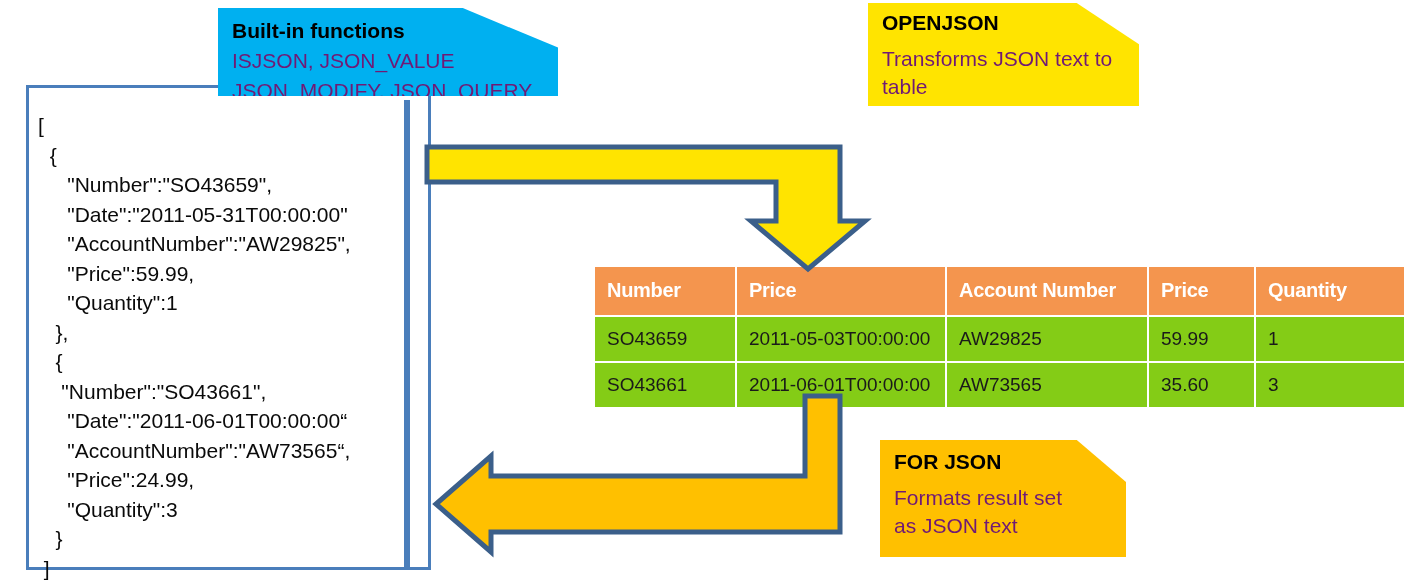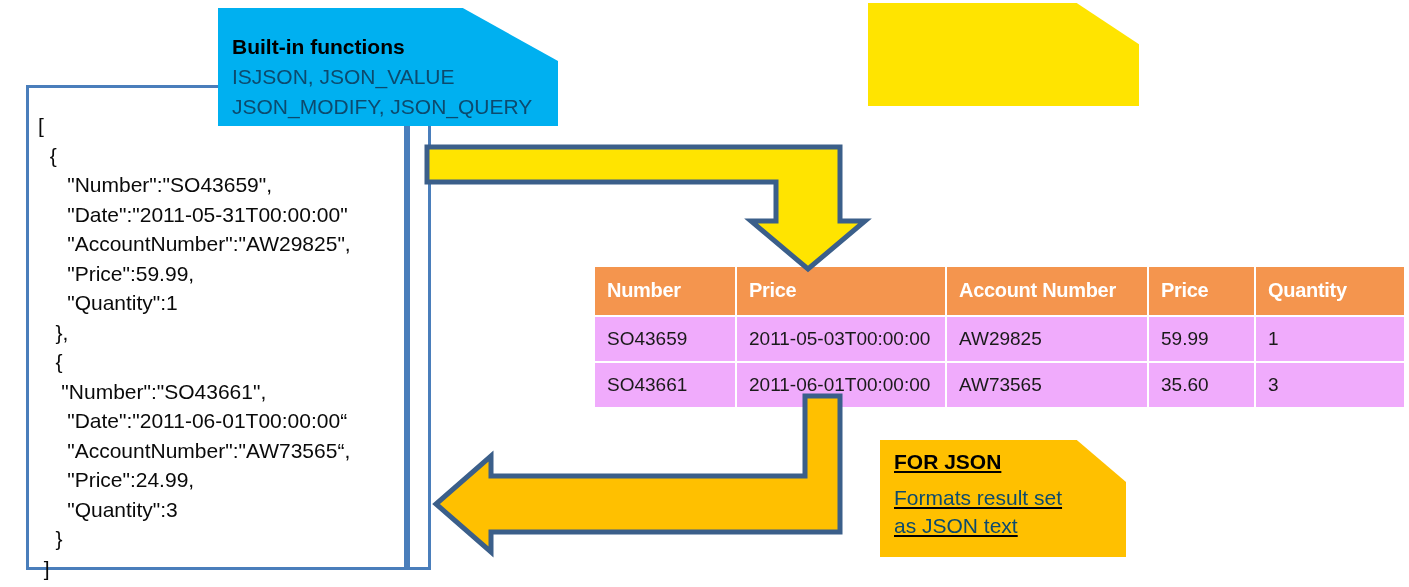--- a/index.html
+++ b/index.html
@@ -53,33 +53,33 @@
   .callout .c-title {
     font-weight: bold;
     font-size: 21px;
     line-height: 28px;
     color: #000000;
     display: block;
   }
   .callout .c-body {
     font-size: 21px;
     line-height: 28px;
-    color: #0c4a6e;
+    color: #701a75;
     display: block;
     white-space: pre-line;
   }
 
   .callout-builtin {
     left: 218px;
     top: 8px;
     width: 340px;
-    height: 118px;
+    height: 88px;
     background: #00b0f0;
     clip-path: polygon(0 0, 72% 0, 100% 45%, 100% 100%, 0 100%);
-    padding-top: 25px;
+    padding-top: 9px;
   }
   .callout-builtin .c-title { margin-bottom: 1px; }
   .callout-builtin .c-body  { line-height: 30px; }
 
   .callout-openjson {
     left: 868px;
     top: 3px;
     width: 271px;
     height: 103px;
     background: #ffe400;
@@ -89,21 +89,20 @@
   .callout-openjson .c-title { margin-bottom: 8px; }
 
   .callout-forjson {
     left: 880px;
     top: 440px;
     width: 246px;
     height: 117px;
     background: #ffc000;
     clip-path: polygon(0 0, 80% 0, 100% 36%, 100% 100%, 0 100%);
     padding-top: 8px;
-    text-decoration: underline;
   }
   .callout-forjson .c-title { margin-bottom: 8px; }
 
   
   .builtin-connector {
     position: absolute;
     left: 404px;
     top: 100px;
     width: 6px;
     height: 470px;
@@ -137,21 +136,21 @@
     font-family: "Liberation Sans", sans-serif;
     font-weight: bold;
     font-size: 20px;
     letter-spacing: -0.3px;
     text-align: left;
     padding: 12px 12px 13px 12px;
     height: 26px;
     box-sizing: border-box;
   }
   .result-table td {
-    background: #f0abfc;
+    background: #84cc16;
     color: #1a1a1a;
     font-size: 19px;
     padding: 11px 12px 11px 12px;
     height: 22px;
     box-sizing: border-box;
   }
   .col-number   { width: 140px; }
   .col-date     { width: 208px; }
   .col-account  { width: 200px; }
   .col-price    { width: 105px; }
@@ -183,20 +182,22 @@
    }
  ]</pre>
 
   <div class="callout callout-builtin">
     <span class="c-title">Built-in functions</span>
     <span class="c-body">ISJSON, JSON_VALUE
 JSON_MODIFY, JSON_QUERY</span>
   </div>
 
   <div class="callout callout-openjson">
+    <span class="c-title">OPENJSON</span>
+    <span class="c-body">Transforms JSON text to table</span>
   </div>
 
   <div class="callout callout-forjson">
     <span class="c-title">FOR JSON</span>
     <span class="c-body">Formats result set
 as JSON text</span>
   </div>
 
   <svg class="arrow-svg arrow-openjson" width="440" height="130" viewBox="0 0 440 130">
     <path d="M 2,4 L 415,4 L 415,78 L 440,78 L 383,126 L 326,78 L 351,78 L 351,39 L 2,39 Z" fill="#ffe400" stroke="#3b5f8a" stroke-width="5" stroke-linejoin="miter"></path>

